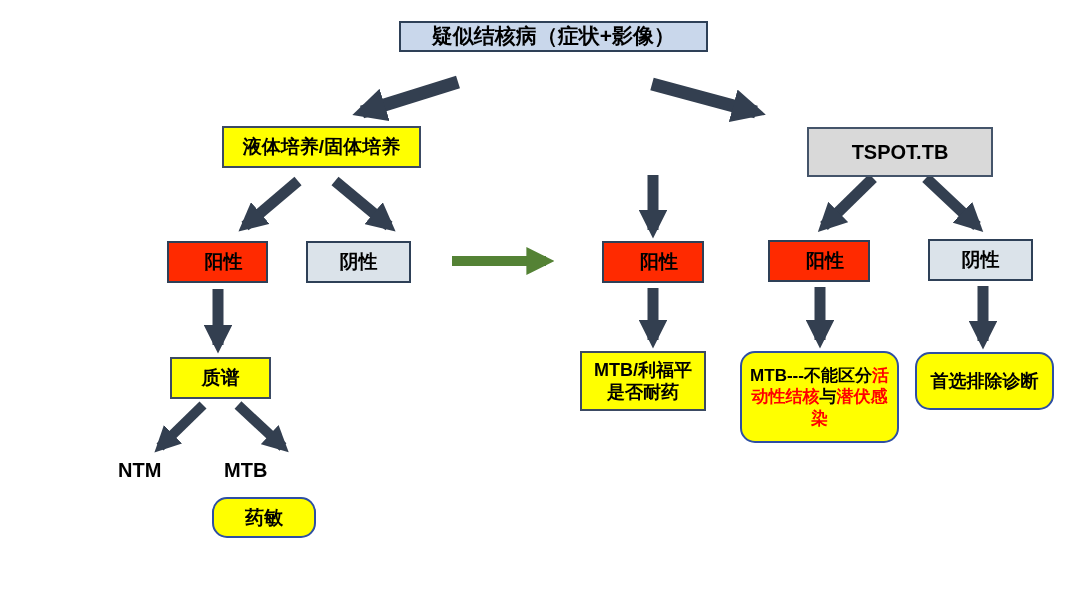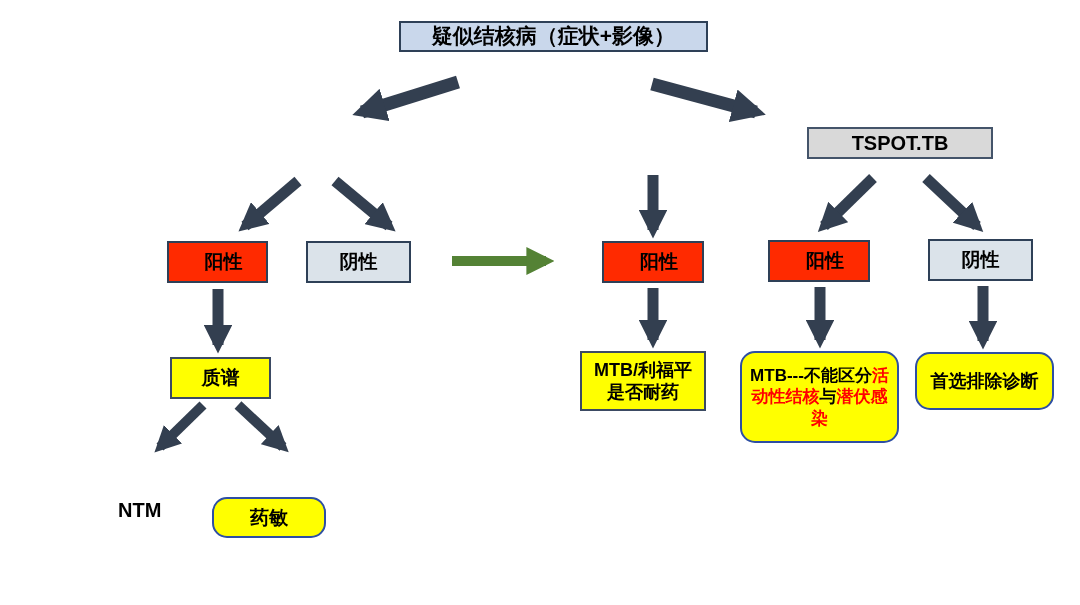--- a/index.html
+++ b/index.html
@@ -14,35 +14,35 @@
     box-sizing:border-box; line-height:1.25;
   }
   .blue      { background:#c9d7eb; border:2px solid #2e4057; font-size:21px; }
   .yellow    { background:#ffff00; border:2px solid #3b4a63; font-size:19px; }
   .green     { background:#a9d18e; border:2px solid #44546a; font-size:20px; }
   .gray      { background:#d9d9d9; border:2px solid #44546a; font-size:20px; }
   .red       { background:#ff2a00; border:2px solid #2e4057; font-size:19px;padding-left:12px; }
   .lightblue { background:#dbe3ea; border:2px solid #2e4057; font-size:19px; }
   .royal     { border-color:#2e4fa3;border-radius:15px; }
   .small     { font-size:17px; }
-  .plain-label { position:absolute; font-weight:bold; font-size:20px; color:#000;margin-top:40px; }
+  .plain-label { position:absolute; font-weight:bold; font-size:20px; color:#000; }
   #suspected    { left:399px; top:21px;  width:309px; height:31px; }
   #stain        { left:12px;  top:126px; width:198px; height:42px; }
   #culture      { left:222px; top:126px; width:199px; height:42px; }
   #genexpert    { left:578px; top:127px; width:150px; height:42px; }
-  #tspot        { left:807px; top:127px; width:186px; height:32px; }
+  #tspot        { left:807px; top:127px; width:186px; height:50px; }
   #culture-pos  { left:167px; top:241px; width:101px; height:42px; }
   #culture-neg  { left:306px; top:241px; width:105px; height:42px; }
   #gx-pos       { left:602px; top:241px; width:102px; height:42px; }
   #ts-pos       { left:768px; top:240px; width:102px; height:42px; }
   #ts-neg       { left:928px; top:239px; width:105px; height:42px; }
   #mass-spec    { left:170px; top:357px; width:101px; height:42px; }
   #ntm          { left:118px; top:459px; }
   #mtb          { left:224px; top:459px; }
-  #drug         { left:212px; top:497px; width:114px; height:41px; }
+  #drug         { left:212px; top:497px; width:104px; height:41px; }
   #rifampin     { left:580px; top:351px; width:126px; height:60px; font-size:18px; }
   #distinguish  { left:740px; top:351px; width:159px; height:92px; padding:2px 4px; }
   #rule-out     { left:915px; top:352px; width:139px; height:58px; font-size:18px; }
   svg.arrows { position:absolute; left:0; top:0; pointer-events:none; }
 </style>
 </head>
 <body>
 
 <div class="canvas">
 
@@ -69,20 +69,23 @@
     <line x1="820" y1="287" x2="820" y2="340" stroke="#333f50" stroke-width="11" marker-end="url(#ah-dark)"></line>
     <line x1="983" y1="286" x2="983" y2="341" stroke="#333f50" stroke-width="11" marker-end="url(#ah-dark)"></line>
     <line x1="452" y1="261" x2="546" y2="261" stroke="#548235" stroke-width="10" marker-end="url(#ah-green)"></line>
   </svg>
 
   <div id="suspected" class="node blue">
     <span>疑似结核病（症状+影像）</span>
   </div>
 
 
+  <div id="culture" class="node yellow">
+    <span>液体培养/固体培养</span>
+  </div>
 
 
   <div id="tspot" class="node gray">
     <span>TSPOT.TB</span>
   </div>
 
   <div id="culture-pos" class="node red">
     <span>阳性</span>
   </div>
 

